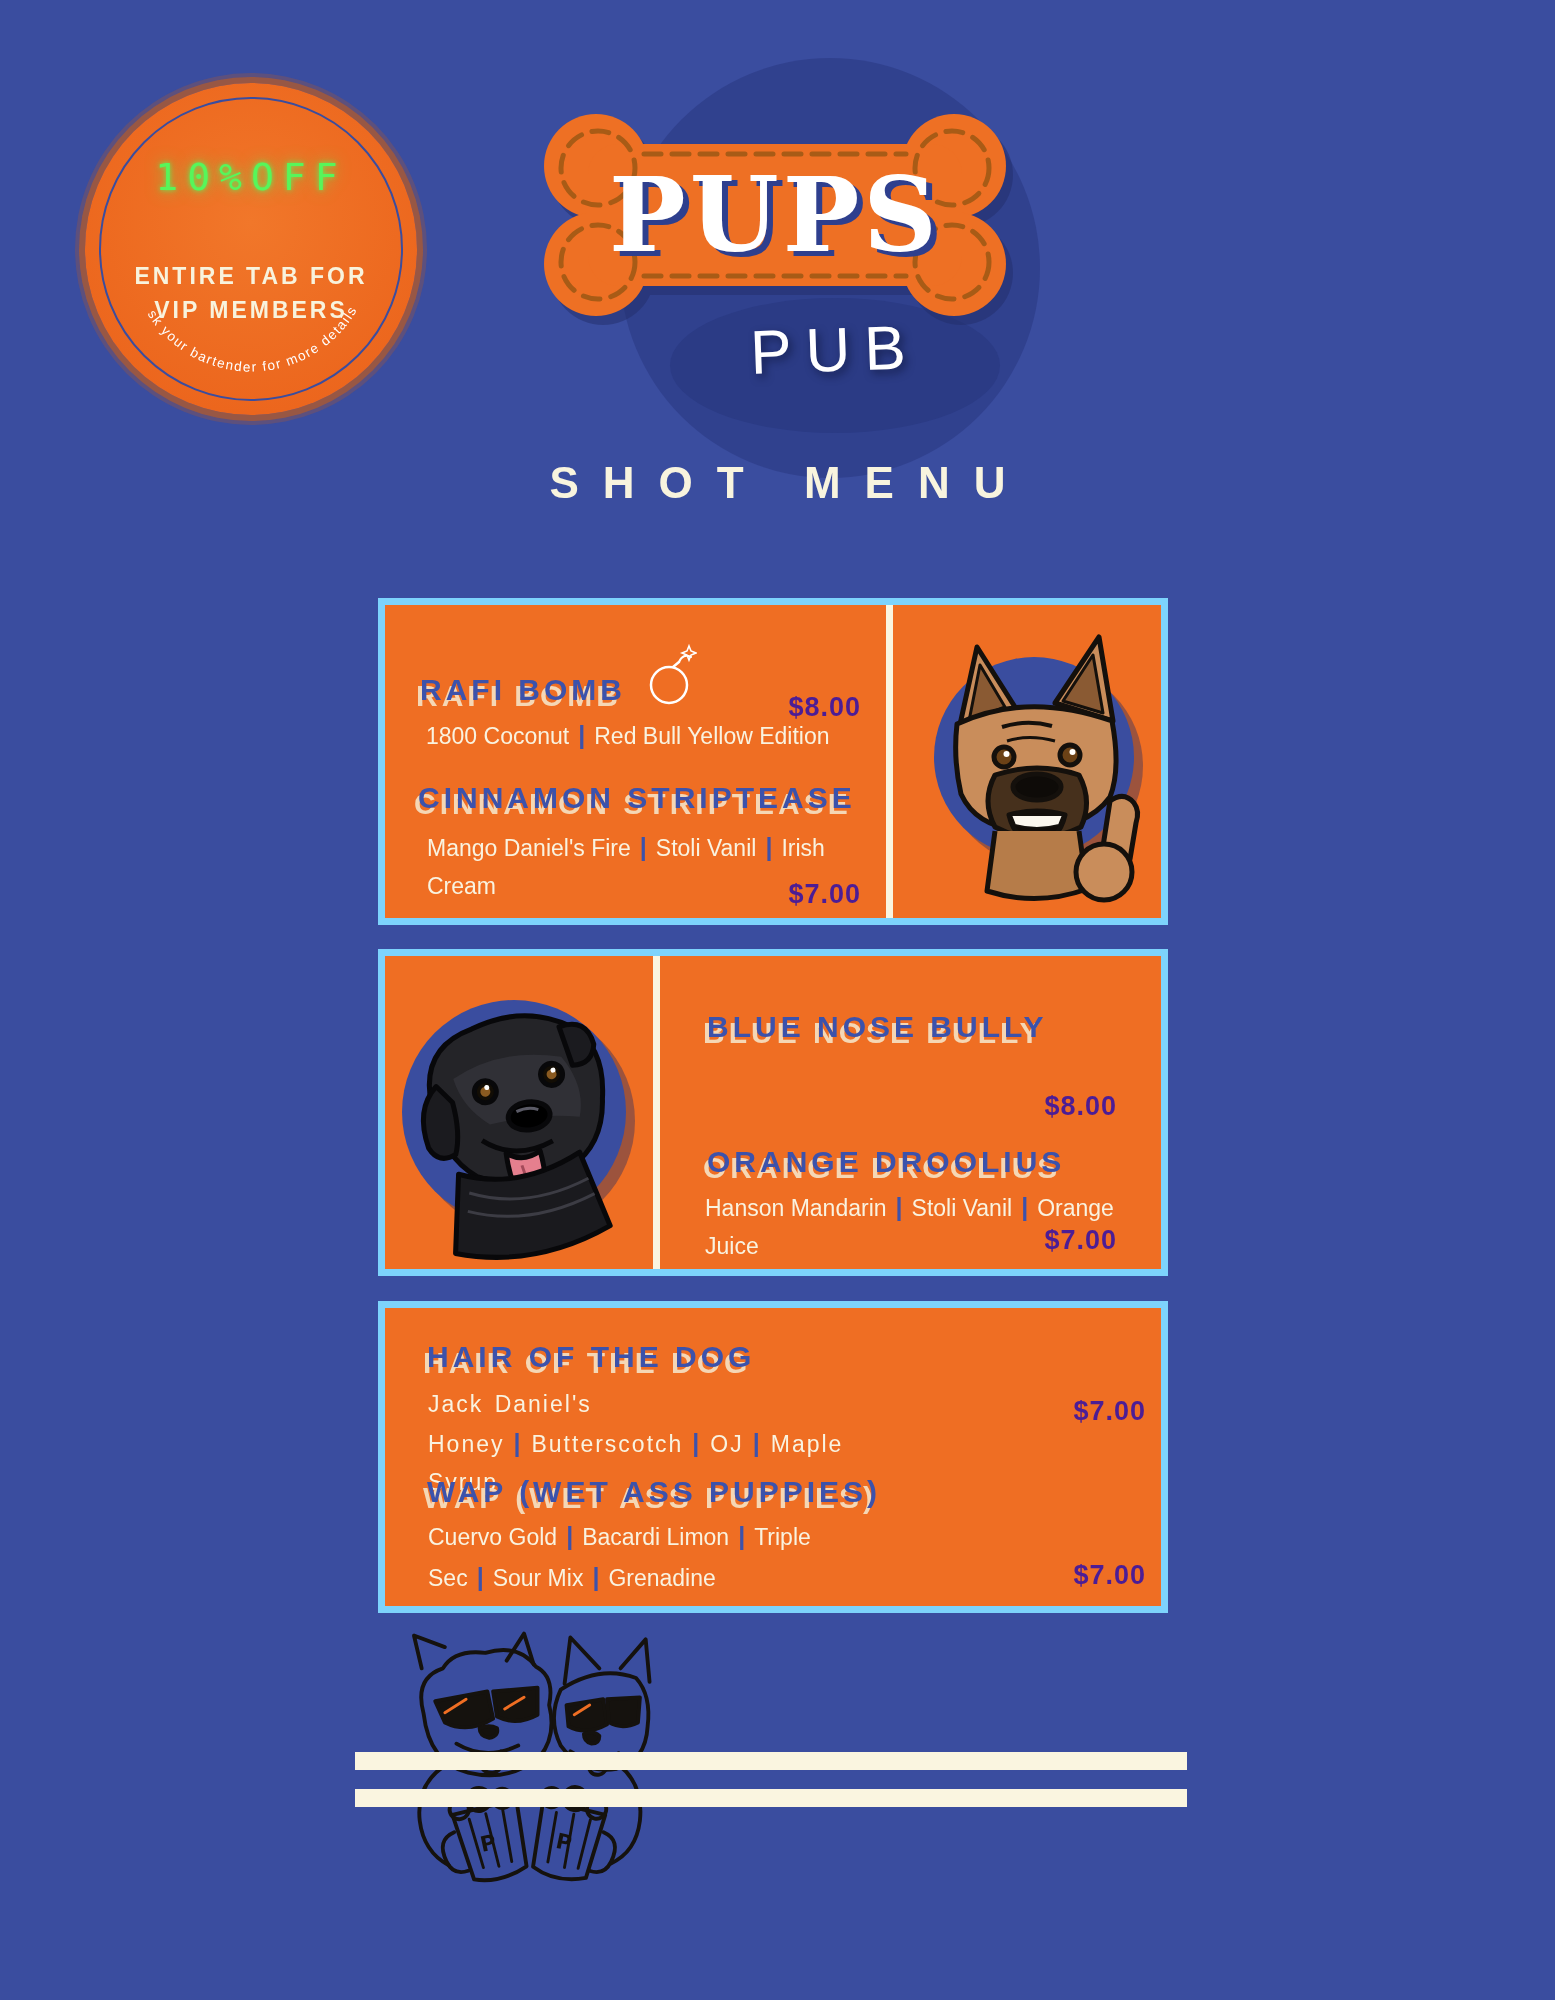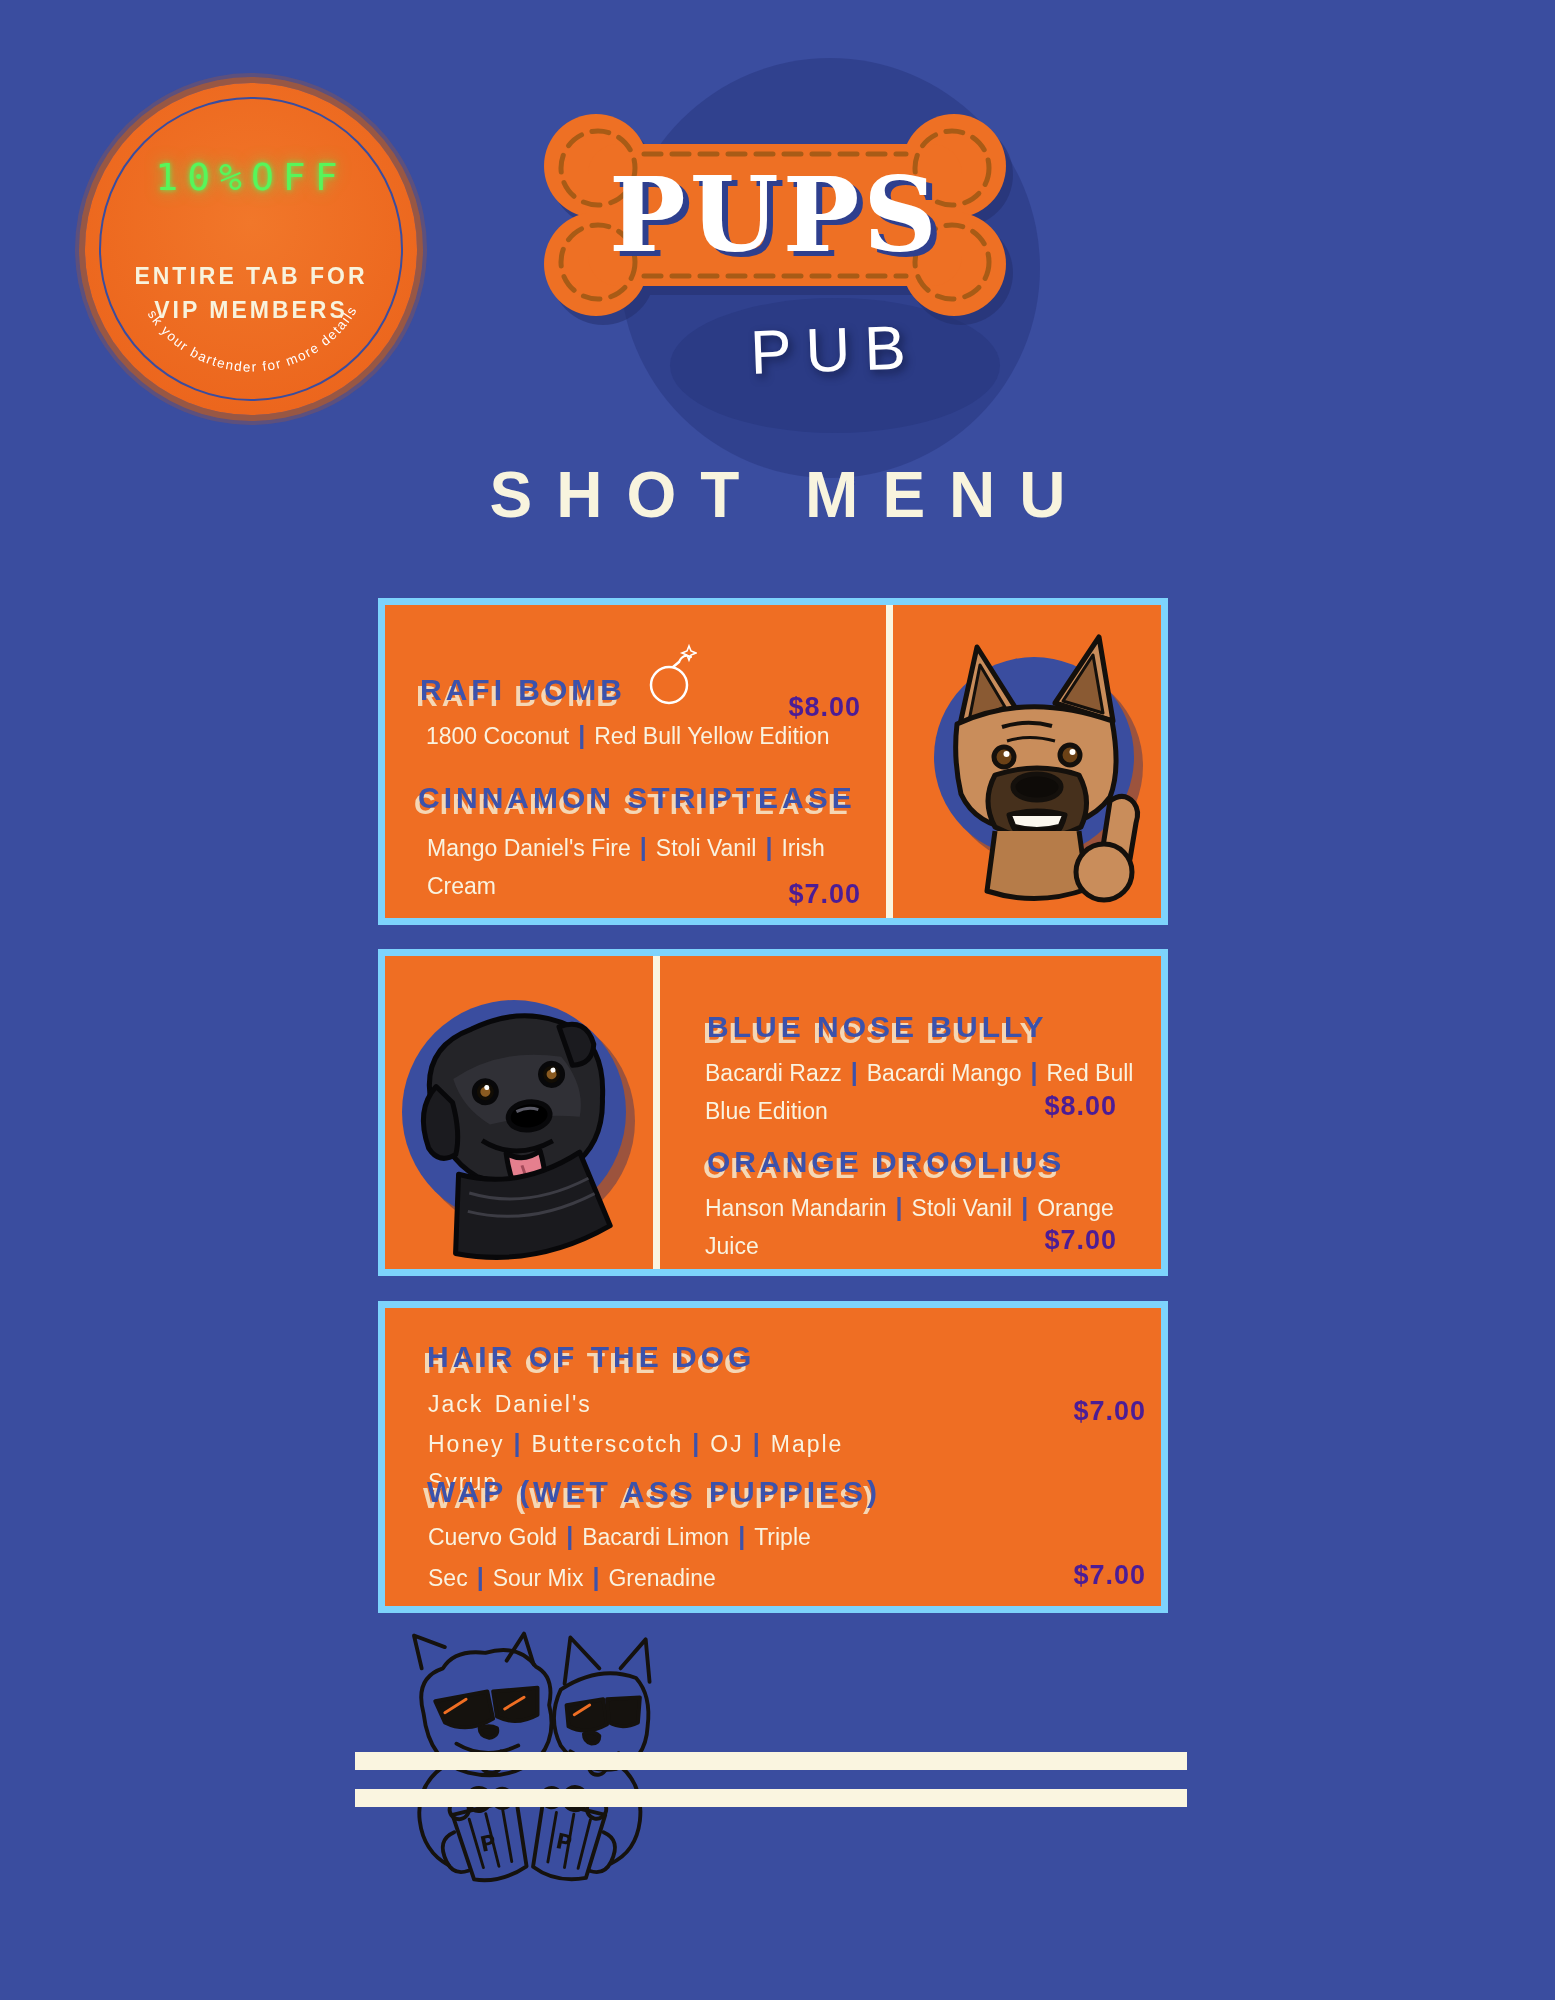--- a/index.html
+++ b/index.html
@@ -38,21 +38,21 @@
   .bone-svg{position:absolute;left:20px;top:22px;filter:drop-shadow(7px 9px 0 rgba(34,45,105,.5));}
   .pub-text{
     position:absolute;left:150px;top:226px;width:330px;text-align:center;
     font-size:62px;color:#ffffff;letter-spacing:14px;transform:rotate(-2deg);
     text-shadow:3px 4px 8px rgba(8,12,40,.55);
   }
 
   
   .menu-title{
     position:absolute;left:0;top:458px;width:100%;text-align:center;
-    font-size:64px;font-weight:800;letter-spacing:24px;padding-left:24px;box-sizing:border-box;
+    font-size:44px;font-weight:800;letter-spacing:24px;padding-left:24px;box-sizing:border-box;
     color:#f8f4de;
   }
 
   
   .card{
     position:absolute;left:378px;width:790px;background:#ef6e23;
     border:7px solid #7dd3fc;box-sizing:border-box;display:flex;
   }
   .card-1{top:598px;height:327px;}
   .card-2{top:949px;height:327px;}
@@ -197,21 +197,20 @@
           <path d="M112,176 Q112,226 134,224 Q152,220 146,178 Q128,188 112,176 Z" fill="#e57f8e"></path>
           <path d="M126,190 Q130,210 132,218" stroke="#a34a5a" stroke-width="3" fill="none"></path>
           <path d="M62,190 L48,268 Q125,294 205,262 L185,185 Q120,215 62,190 Z" fill="#1a1a1e"></path>
           <path d="M70,210 Q125,235 190,212" stroke="#3c3c44" stroke-width="3" fill="none"></path>
           <path d="M66,228 Q125,252 194,228" stroke="#3c3c44" stroke-width="3" fill="none"></path>
         </g>
       </svg>
     </div>
     <div class="txt-section">
       <div class="item-title" style="left:47px;top:54px">BLUE NOSE BULLY</div>
-      <div class="ing" style="left:45px;top:96px;width:445px"><span>Bacardi Razz</span><span class="pipe">|</span><span>Bacardi Mango</span><span class="pipe">|</span><span>Red Bull Blue Edition</span></div>
       <div class="price" style="right:44px;top:135px">$8.00</div>
       <div class="item-title" style="left:47px;top:189px">ORANGE DROOLIUS</div>
       <div class="ing" style="left:45px;top:231px;width:430px"><span>Hanson Mandarin</span><span class="pipe">|</span><span>Stoli Vanil</span><span class="pipe">|</span><span>Orange Juice</span></div>
       <div class="price" style="right:44px;top:269px">$7.00</div>
     </div>
   </div>
 
   <div class="card card-3">
     <div class="txt-section">
       <div class="item-title" style="left:42px;top:32px">HAIR OF THE DOG</div>

